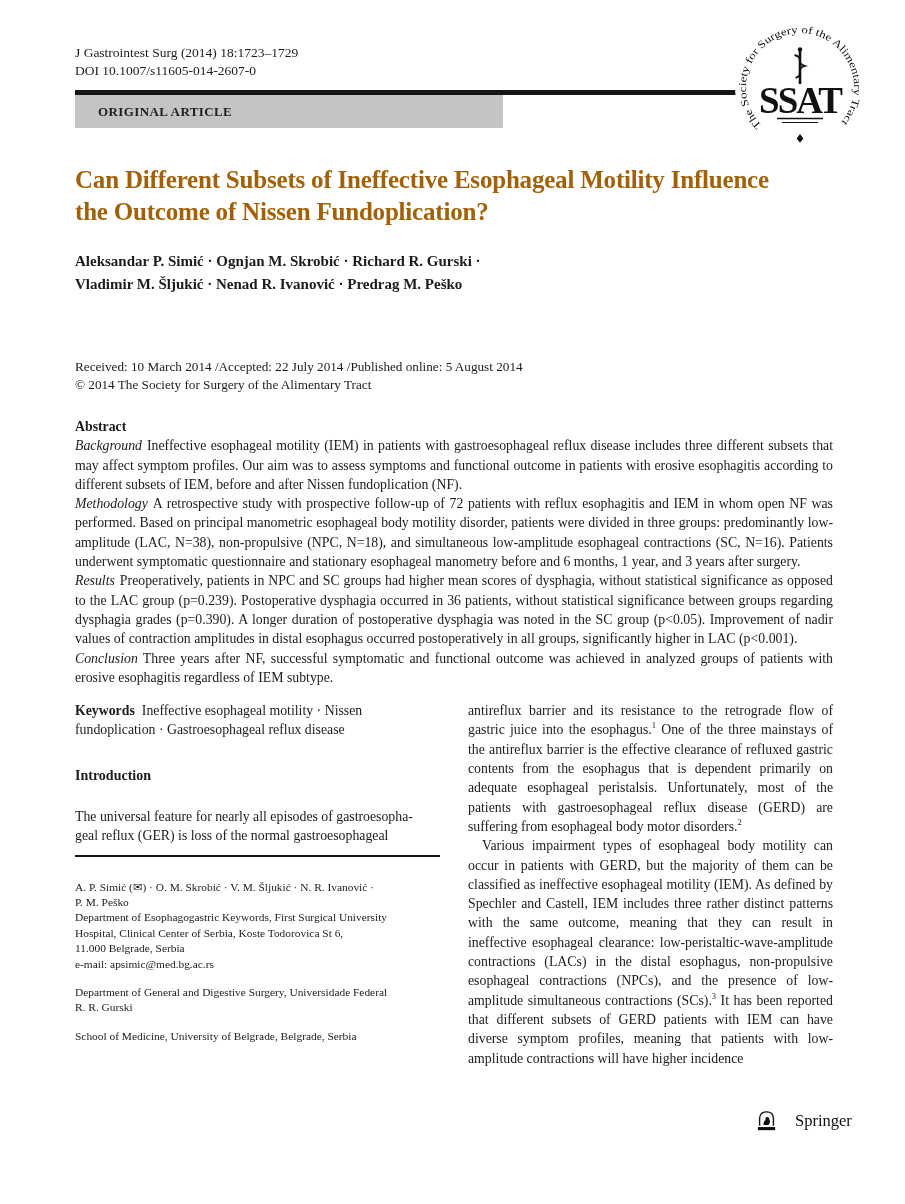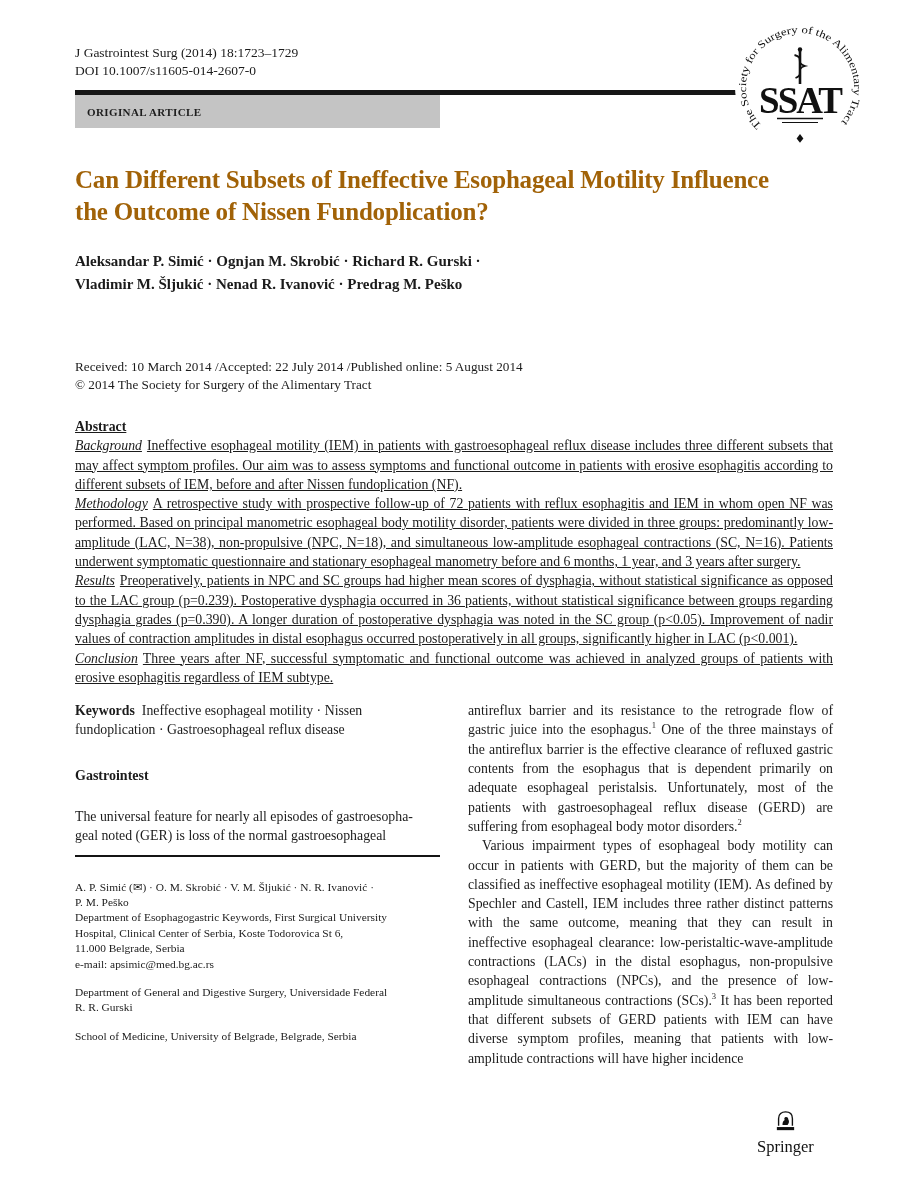--- a/index.html
+++ b/index.html
@@ -10,36 +10,36 @@
     font-family: "Liberation Serif", serif;
     color: #1b1b1b;
     overflow: hidden;
   }
   .content { position: absolute; left: 75px; top: 6px; width: 758px; }
 
   .journal-head { margin-top: 38px; font-size: 13.5px; line-height: 18px; }
 
   .top-rule { margin-top: 10px; height: 5px; background: #161616; }
   .banner {
-    width: 365px; height: 33px; background: #c4c4c4;
+    width: 428px; height: 33px; background: #c4c4c4;
     display: flex; align-items: center;
-    padding-left: 12px; box-sizing: border-box;
-    font-weight: bold; font-size: 11px; letter-spacing: 0.4px;
+    padding-left: 23px; box-sizing: border-box;
+    font-weight: bold; font-size: 13px; letter-spacing: 0.4px;
     color: #1d1d1d;
   }
 
   .paper-title {
     margin-top: 36px; font-size: 25px; font-weight: bold;
     line-height: 32px; color: #a16207; letter-spacing: -0.2px;
   }
   .authors { margin-top: 22px; font-size: 15px; font-weight: bold; line-height: 23px; }
 
   .dates { margin-top: 62px; font-size: 13.2px; line-height: 17.5px; }
 
-  .abstract { margin-top: 24px; font-size: 13.8px; line-height: 19.3px; text-decoration: underline; }
+  .abstract { margin-top: 24px; font-size: 13.8px; line-height: 19.3px; }
   .abs-heading { font-weight: bold; }
   .abs-p { margin: 0; text-align: justify; }
   .abs-label { font-style: italic; margin-right: 5px; }
 
   .columns { margin-top: 14px; display: flex; gap: 28px; justify-content: space-between; }
   .col { width: 365px; font-size: 13.8px; line-height: 19.3px; }
 
   .kw-label { font-weight: bold; margin-right: 7px; }
 
   .intro-heading { margin-top: 26px; font-weight: bold; font-size: 14px; }
@@ -58,22 +58,22 @@
 
   .ssat-logo {
     position: absolute; left: 735px; top: 22px;
     width: 130px; height: 130px; border-radius: 50%;
     background: #ffffff; z-index: 5;
   }
   .ssat-logo svg { display:block; }
 
   .springer {
     position: absolute; left: 757px; top: 1110px;
-    display: flex; align-items: center; gap: 5px;
-    font-size: 16.5px; color: #111; flex-direction: column;
+    display: flex; align-items: center; gap: 19px;
+    font-size: 16.5px; color: #111;
   }
 </style>
 </head>
 <body>
 
 <div class="page">
 
   <div class="ssat-logo">
     <svg width="130" height="130" viewBox="0 0 130 130">
       <defs>
@@ -133,25 +133,25 @@
     </div>
 
     <div class="columns">
 
       <div class="col">
         <div>
           <span class="kw-label">Keywords</span><span>Ineffective esophageal motility · Nissen</span><br>
           <span>fundoplication · Gastroesophageal reflux disease</span>
         </div>
 
-        <div class="intro-heading">Gastrointest</div>
+        <div class="intro-heading">Introduction</div>
 
         <div class="intro-para">
           <span>The universal feature for nearly all episodes of gastroesopha-</span><br>
-          <span>geal noted (GER) is loss of the normal gastroesophageal</span>
+          <span>geal reflux (GER) is loss of the normal gastroesophageal</span>
         </div>
 
         <div class="footnote-area">
           <div class="fn-block">
             <div>A. P. Simić (✉) · O. M. Skrobić · V. M. Šljukić · N. R. Ivanović ·</div>
             <div>P. M. Peško</div>
             <div>Department of Esophagogastric Keywords, First Surgical University</div>
             <div>Hospital, Clinical Center of Serbia, Koste Todorovica St 6,</div>
             <div>11.000 Belgrade, Serbia</div>
             <div>e-mail: apsimic@med.bg.ac.rs</div>

